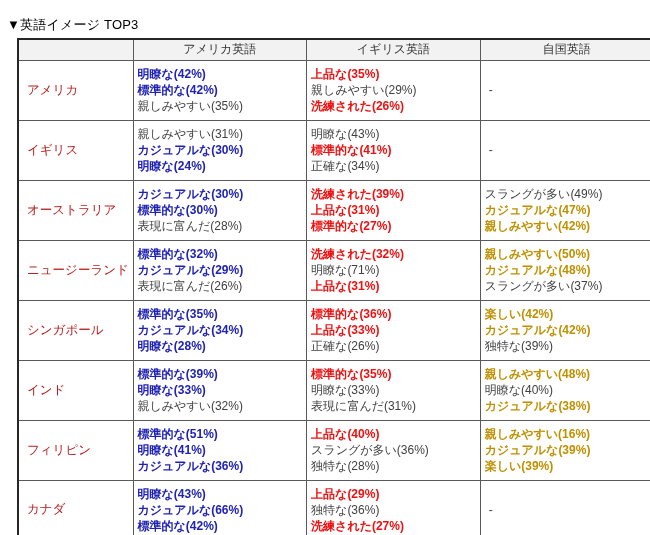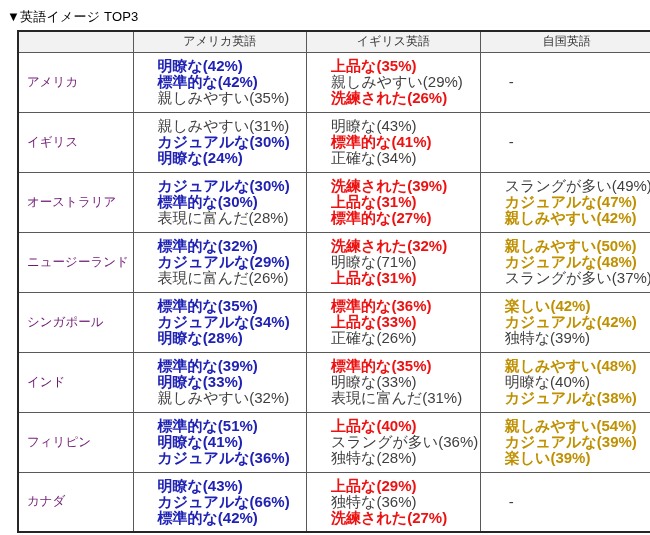--- a/index.html
+++ b/index.html
@@ -10,21 +10,21 @@
     --c-header-bg:#f2f2f2;
     --c-border:#595959;
     --c-outer:#262626;
   }
   html,body{margin:0;padding:0;}
   body{
     width:650px;height:535px;background:#ffffff;overflow:hidden;
     font-family:"Liberation Sans","DejaVu Sans",sans-serif;
   }
   .page-title{
-    margin:8px 0 4px 7px;
+    margin:16px 0 4px 7px;
     font-size:13px;
     color:#000000;
     letter-spacing:0.2px;
   }
   table.img-table{
     border-collapse:collapse;
     table-layout:fixed;
     margin-left:17px;
     width:636px;
     border:2px solid var(--c-outer);
@@ -45,27 +45,27 @@
     border-bottom:2px solid #3c3c3c;
   }
   col.label-col{width:115px;}
   col.data-col{width:173.6px;}
   tbody tr{height:60px;}
   tbody th.row-label{
     font-weight:normal;
     text-align:left;
     padding-left:8px;
     font-size:12.5px;
-    color:#701a75;
+    color:#b91c1c;
     vertical-align:middle;
   }
   tbody td.image-cell{
-    padding:4px 3px 4px 24px;
+    padding:4px 3px 4px 4px;
     vertical-align:middle;
-    font-size:15px;
+    font-size:12px;
     line-height:16px;
     color:var(--c-plain);
     white-space:nowrap;
   }
   .line{display:block;}
   .line.plain{color:var(--c-plain);font-weight:normal;}
   .line.blue{color:var(--c-blue);font-weight:bold;}
   .line.red{color:var(--c-red);font-weight:bold;}
   .line.gold{color:var(--c-gold);font-weight:bold;}
   .line.dash{color:var(--c-plain);padding-left:4px;}
@@ -201,21 +201,21 @@
           <div class="line blue">標準的な(51%)</div>
           <div class="line blue">明瞭な(41%)</div>
           <div class="line blue">カジュアルな(36%)</div>
         </td>
         <td class="image-cell">
           <div class="line red">上品な(40%)</div>
           <div class="line plain">スラングが多い(36%)</div>
           <div class="line plain">独特な(28%)</div>
         </td>
         <td class="image-cell">
-          <div class="line gold">親しみやすい(54%)</div>
+          <div class="line gold">親しみやすい(16%)</div>
           <div class="line gold">カジュアルな(39%)</div>
           <div class="line gold">楽しい(39%)</div>
         </td>
       </tr>
       <tr>
         <th class="row-label">カナダ</th>
         <td class="image-cell">
           <div class="line blue">明瞭な(43%)</div>
           <div class="line blue">カジュアルな(66%)</div>
           <div class="line blue">標準的な(42%)</div>

